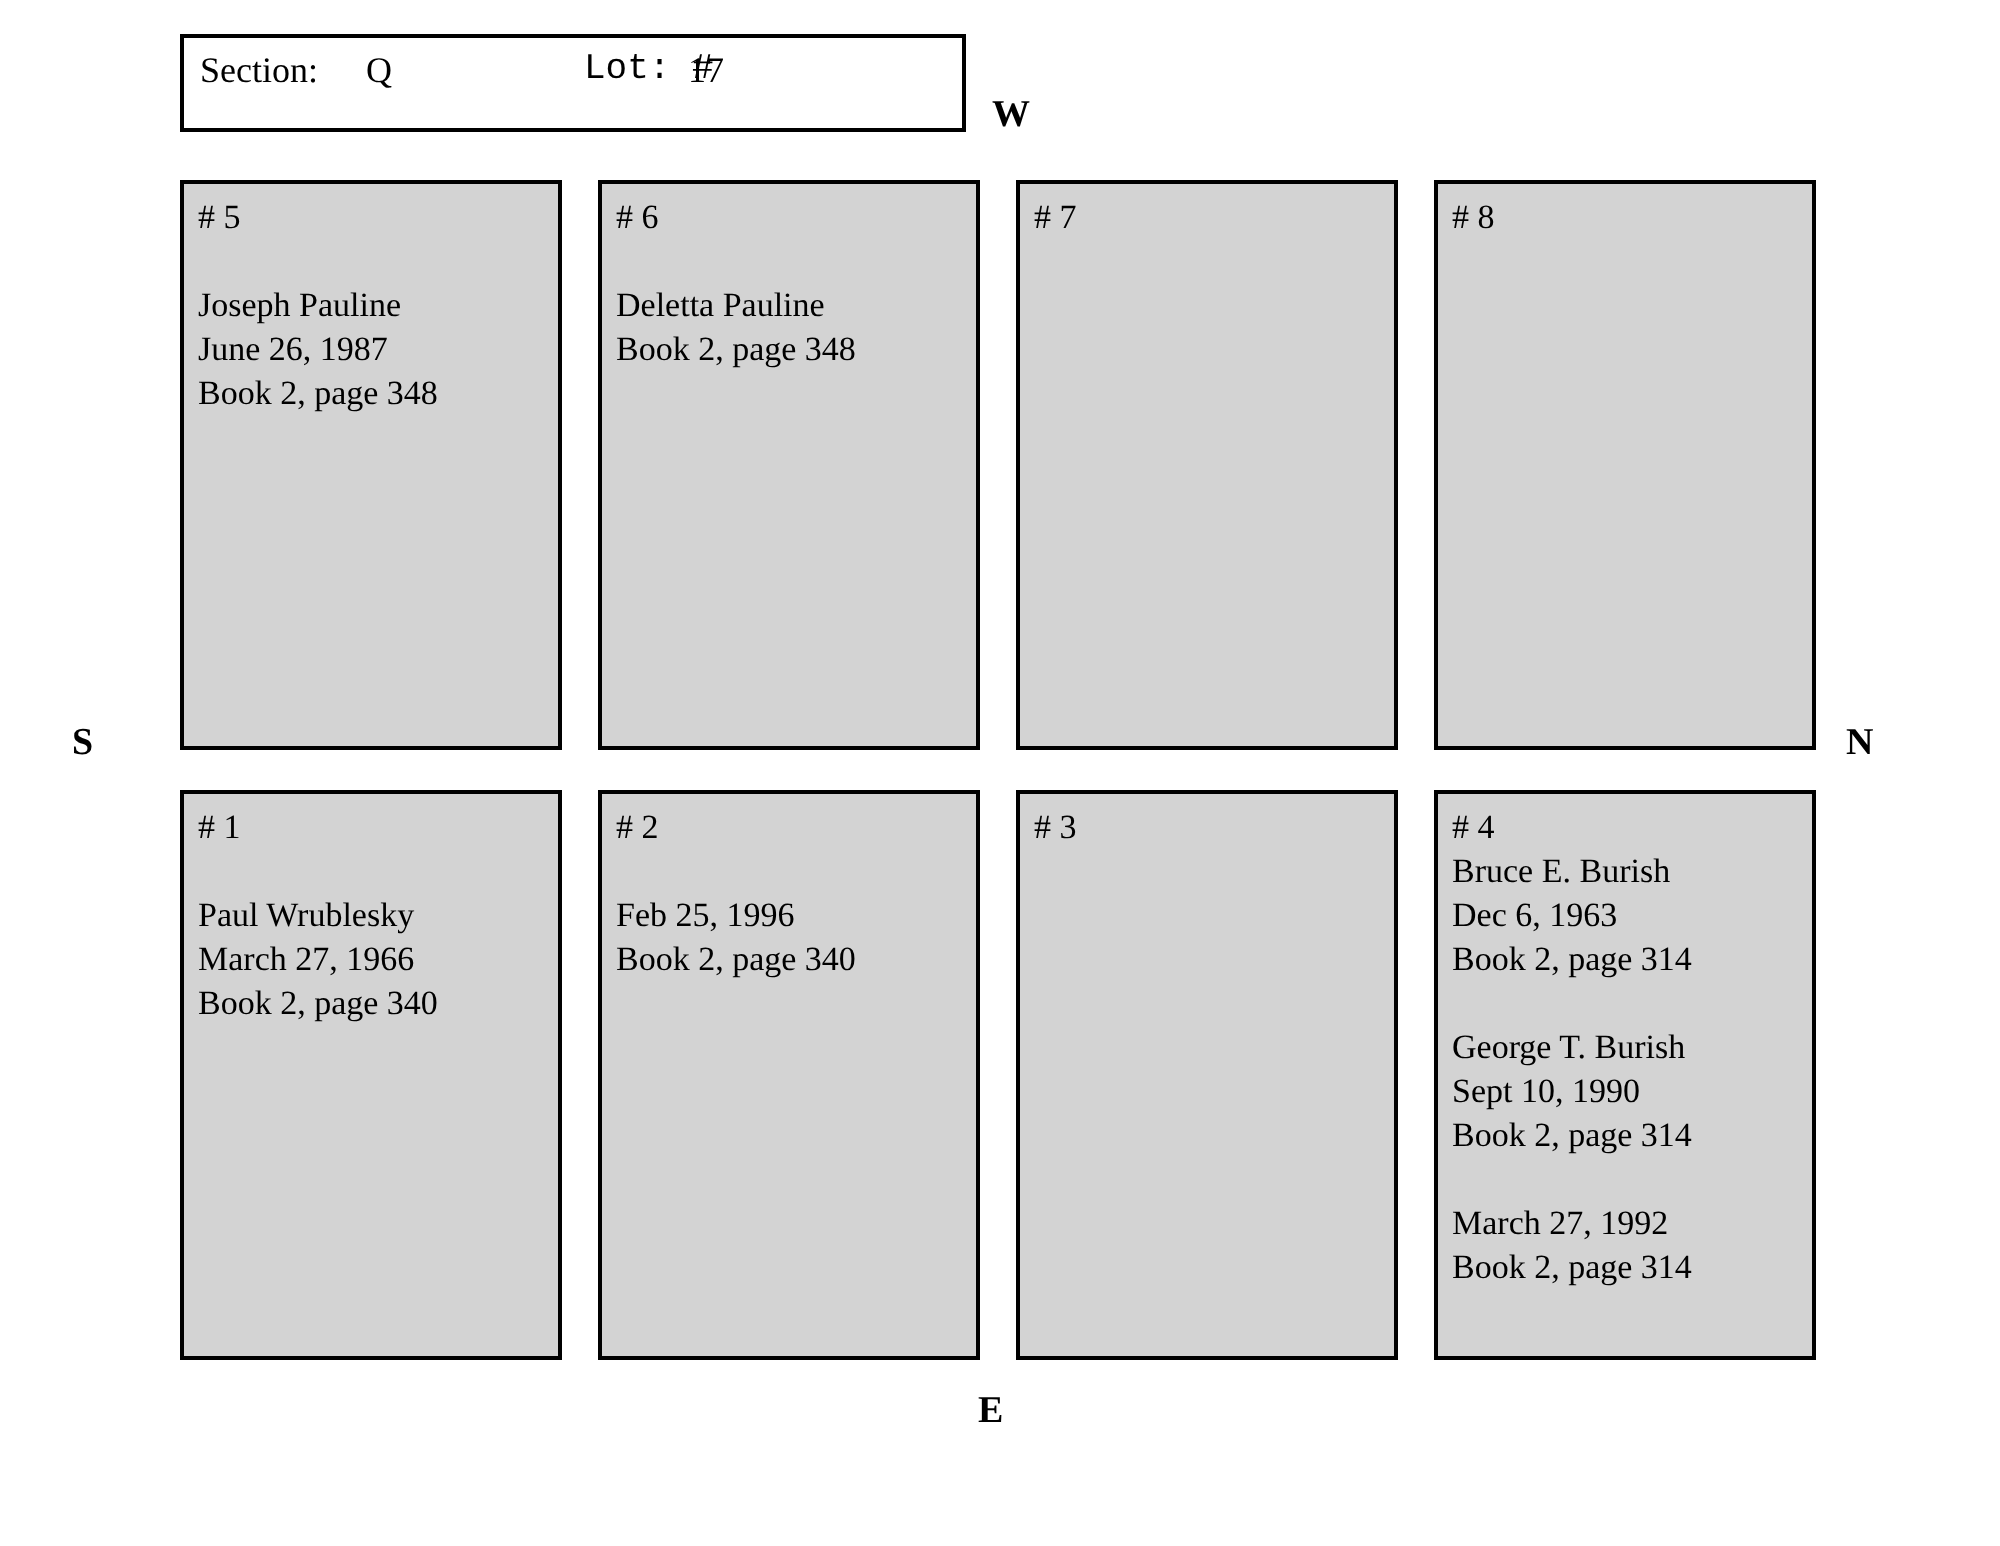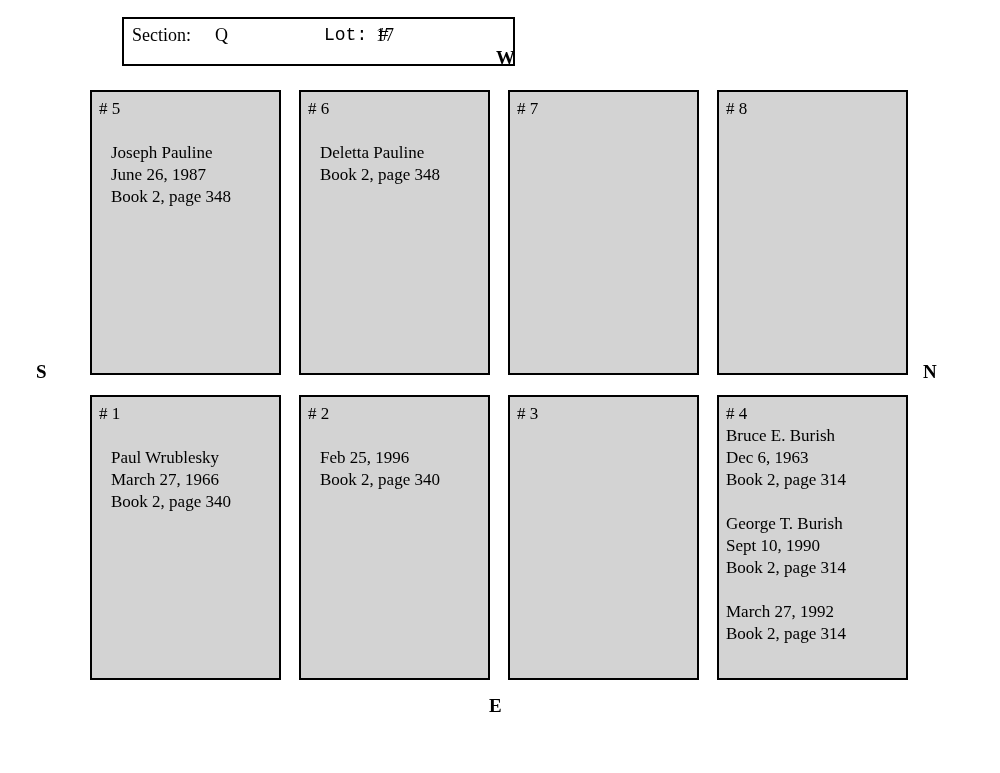--- a/index.html
+++ b/index.html
@@ -19,21 +19,20 @@
   .header-box {
     position: absolute;
     left: 90px;
     top: 17px;
     width: 393px;
     height: 49px;
     box-sizing: border-box;
     border: 2px solid #000000;
     background: #ffffff;
     font-size: 18px;
-    margin-left: 32px;
   }
   .header-box span { position: absolute; top: 6px; white-space: pre; }
   .hb-section-label { left: 8px; }
   .hb-section-value { left: 91px; }
   .hb-lot-label     { left: 200px; font-family: Liberation Mono, monospace; }
   .hb-lot-value     { left: 252px; }
 
   .compass {
     position: absolute;
     font-weight: bold;
@@ -57,21 +56,21 @@
     line-height: 22px;
     overflow: hidden;
   }
   .row-top    { top: 90px; }
   .row-bottom { top: 395px; }
   .col-1 { left: 90px; }
   .col-2 { left: 299px; }
   .col-3 { left: 508px; }
   .col-4 { left: 717px; }
 
-  .records.gap { margin-top: 22px; margin-left: 12px; }
+  .records.gap { margin-top: 22px; }
   .record + .record { margin-top: 22px; }
   .record div { white-space: nowrap; }
 </style>
 </head>
 <body>
 
 <div class="stage">
 
   <div class="header-box">
     <span class="hb-section-label">Section:</span>

